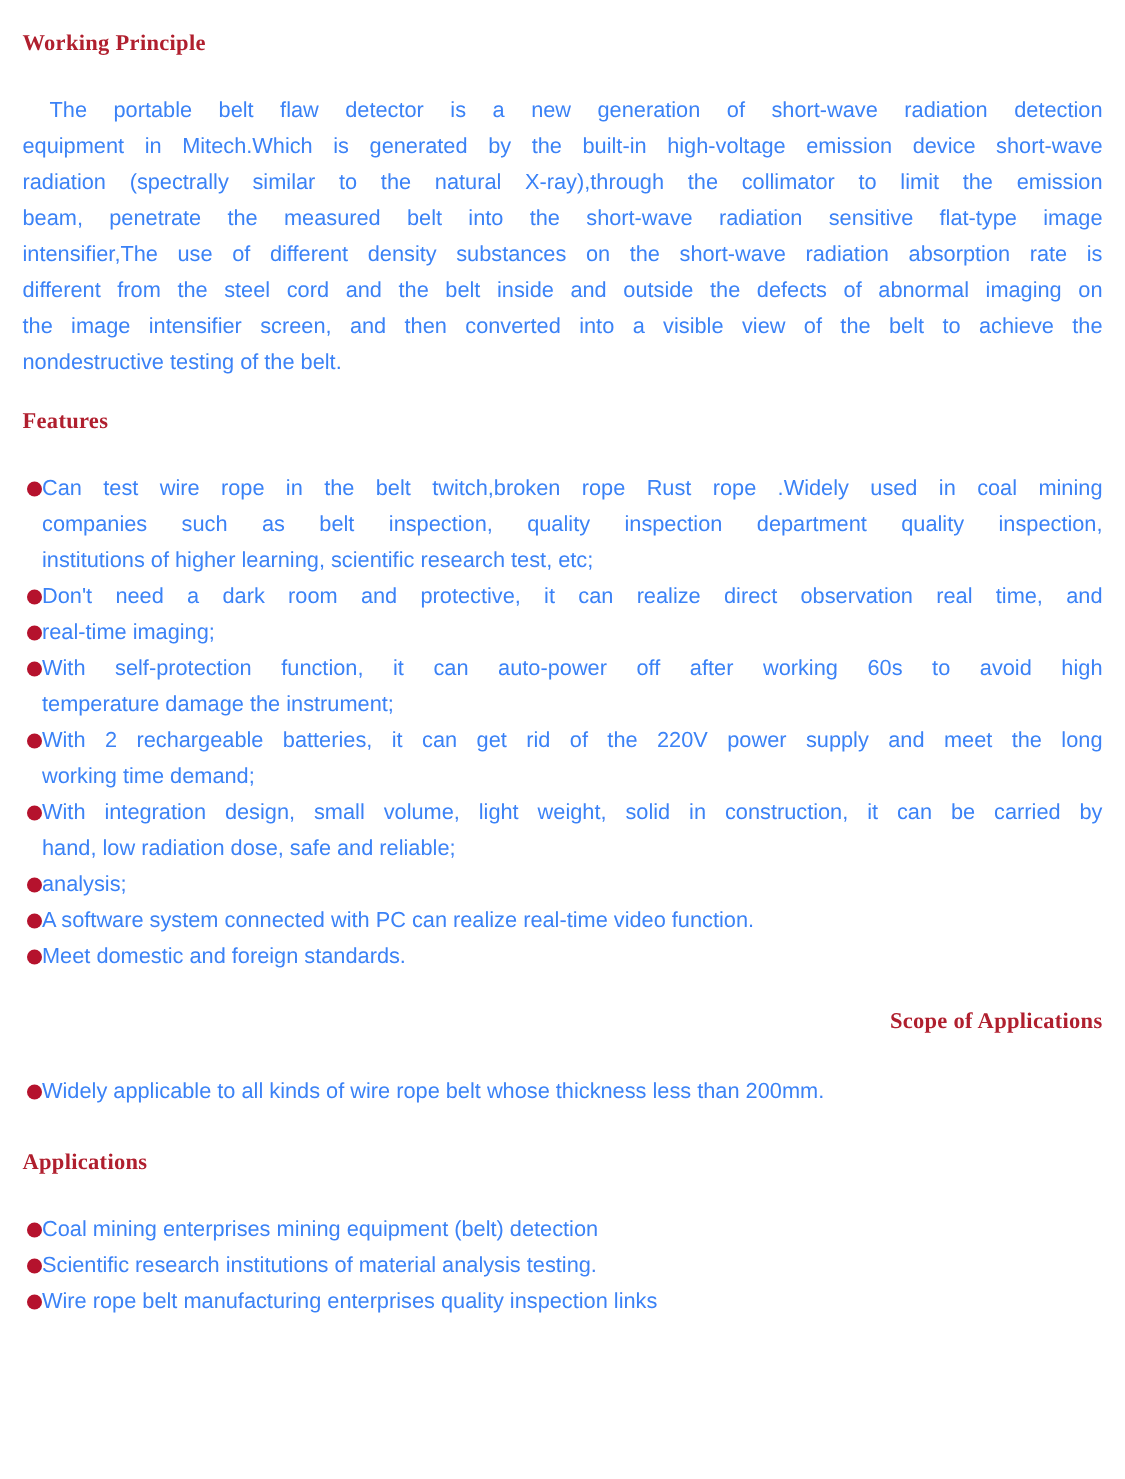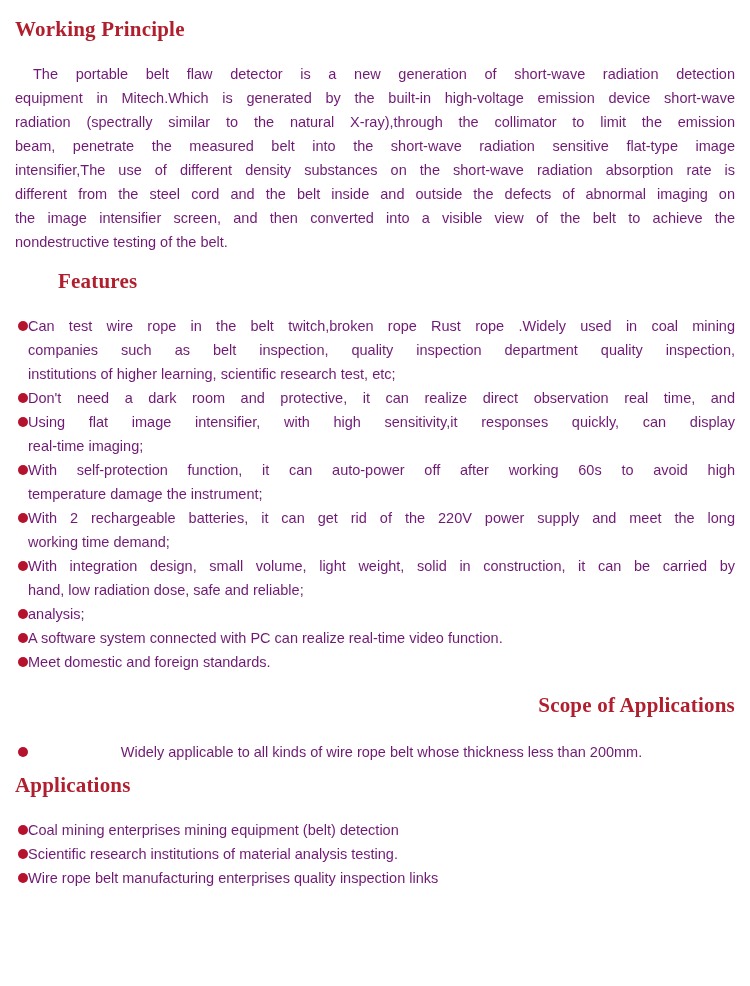--- a/index.html
+++ b/index.html
@@ -8,48 +8,48 @@
     height: 986px;
     box-sizing: border-box;
     padding: 16px 15px 0 15px;
     font-family: "Liberation Sans", sans-serif;
     overflow: hidden;
   }
   h2.sec-heading {
     margin: 0;
     font-family: "Liberation Serif", serif;
     font-weight: bold;
-    font-size: 21px;
+    font-size: 15px;
     line-height: 26px;
     color: #b01f2e;
     letter-spacing: 0.2px;
   }
   .para { margin: 20px 0 0 0; }
   .line {
     font-size: 14.5px;
     line-height: 24px;
-    color: #701a75;
+    color: #3b82f6;
   }
   .j { text-align: justify; text-align-last: justify; }
   .indent { text-indent: 18px; }
   ul.blist { list-style: none; margin: 0; padding: 0; }
   li.item { display: flex; align-items: flex-start; }
   .bullet {
     flex: 0 0 10px;
     width: 10px; height: 10px;
     border-radius: 50%;
     background: #b5122d;
     margin: 7px 0 0 3px;
   }
   .item-text { flex: 1; min-width: 0; }
-  #features-heading { margin-top: 14px; margin-left: 43px; }
+  #features-heading { margin-top: 14px; }
   #features-list { margin-top: 20px; }
   #scope-heading { margin-top: 18px; text-align: right; }
-  #scope-list { margin-top: 22px; text-align: center; }
-  #applications-heading { margin-top: 8px; }
+  #scope-list { margin-top: 22px; }
+  #applications-heading { margin-top: 22px; }
   #applications-list { margin-top: 20px; }
 </style>
 </head>
 <body>
 
 <h2 class="sec-heading" id="wp-heading">Working Principle</h2>
 
 <div class="para">
   <div class="line j indent">The portable belt flaw detector is a new generation of short-wave radiation detection</div>
   <div class="line j">equipment in Mitech.Which is generated by the built-in high-voltage emission device short-wave</div>
@@ -74,21 +74,20 @@
   </li>
   <li class="item">
     <span class="bullet"></span>
     <div class="item-text">
       <div class="line j">Don't need a dark room and protective, it can realize direct observation real time, and</div>
     </div>
   </li>
   <li class="item">
     <span class="bullet"></span>
     <div class="item-text">
-      <div class="line j">Using flat image intensifier, with high sensitivity,it responses quickly, can display</div>
       <div class="line">real-time imaging;</div>
     </div>
   </li>
   <li class="item">
     <span class="bullet"></span>
     <div class="item-text">
       <div class="line j">With self-protection function, it can auto-power off after working 60s to avoid high</div>
       <div class="line">temperature damage the instrument;</div>
     </div>
   </li>

